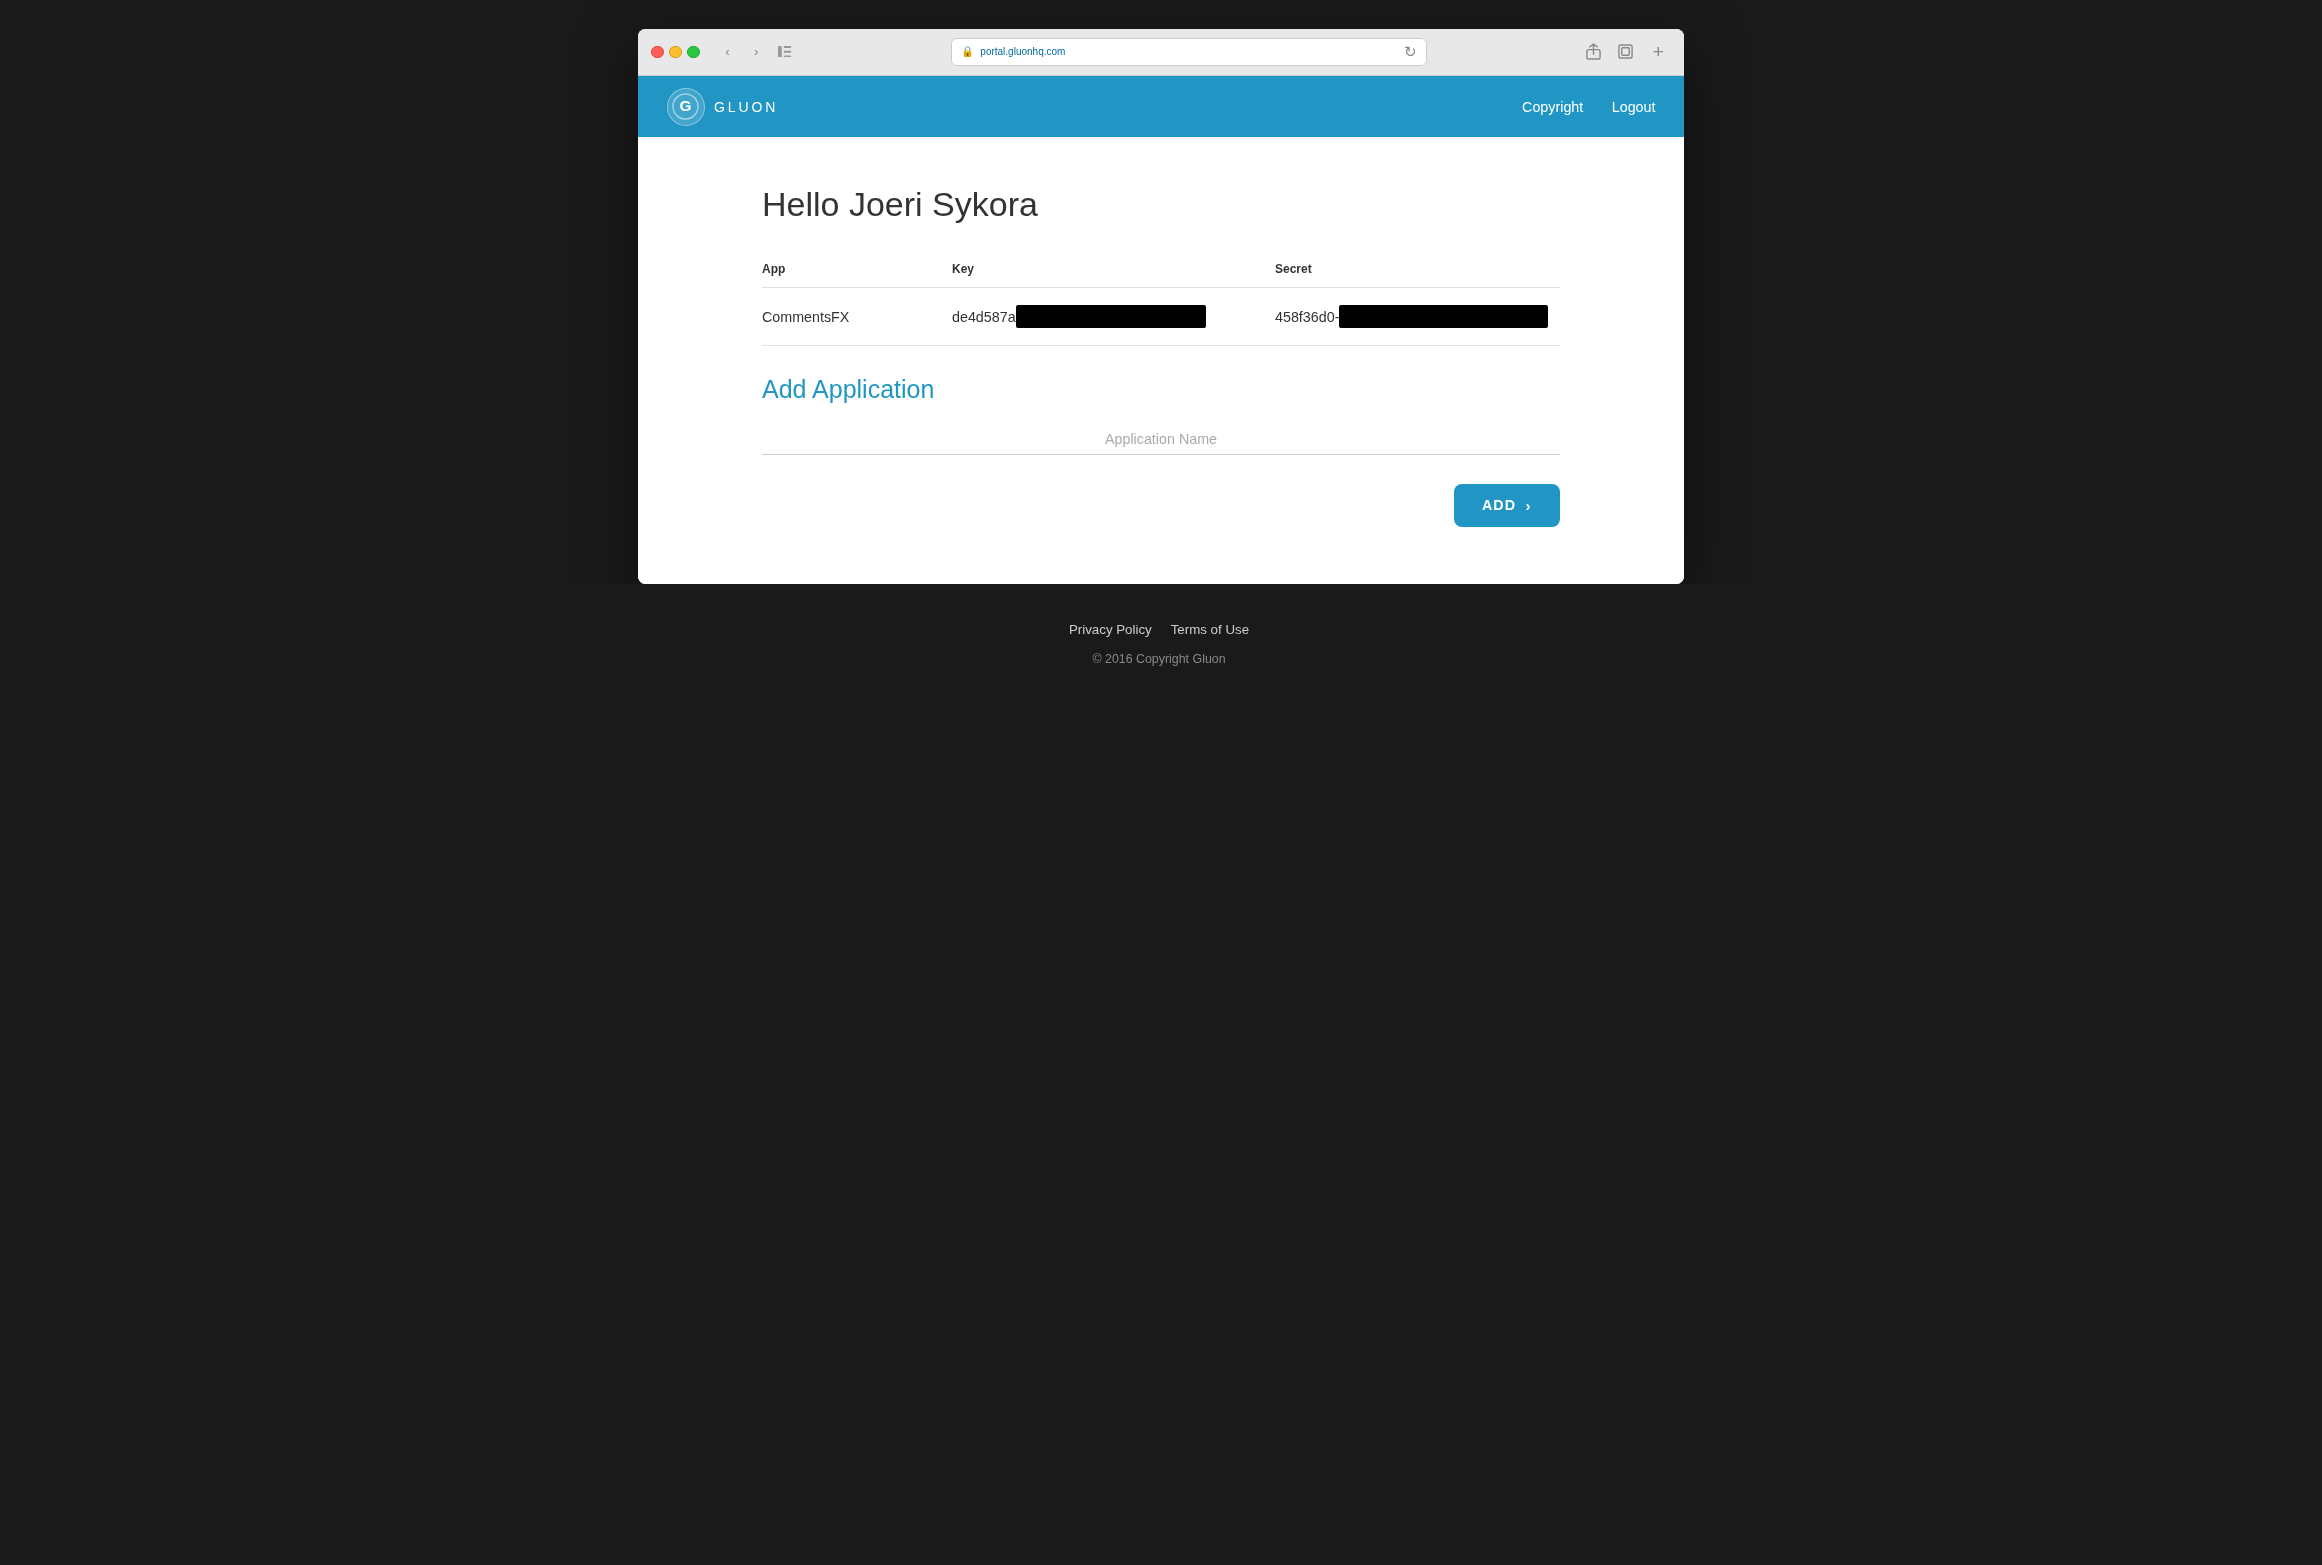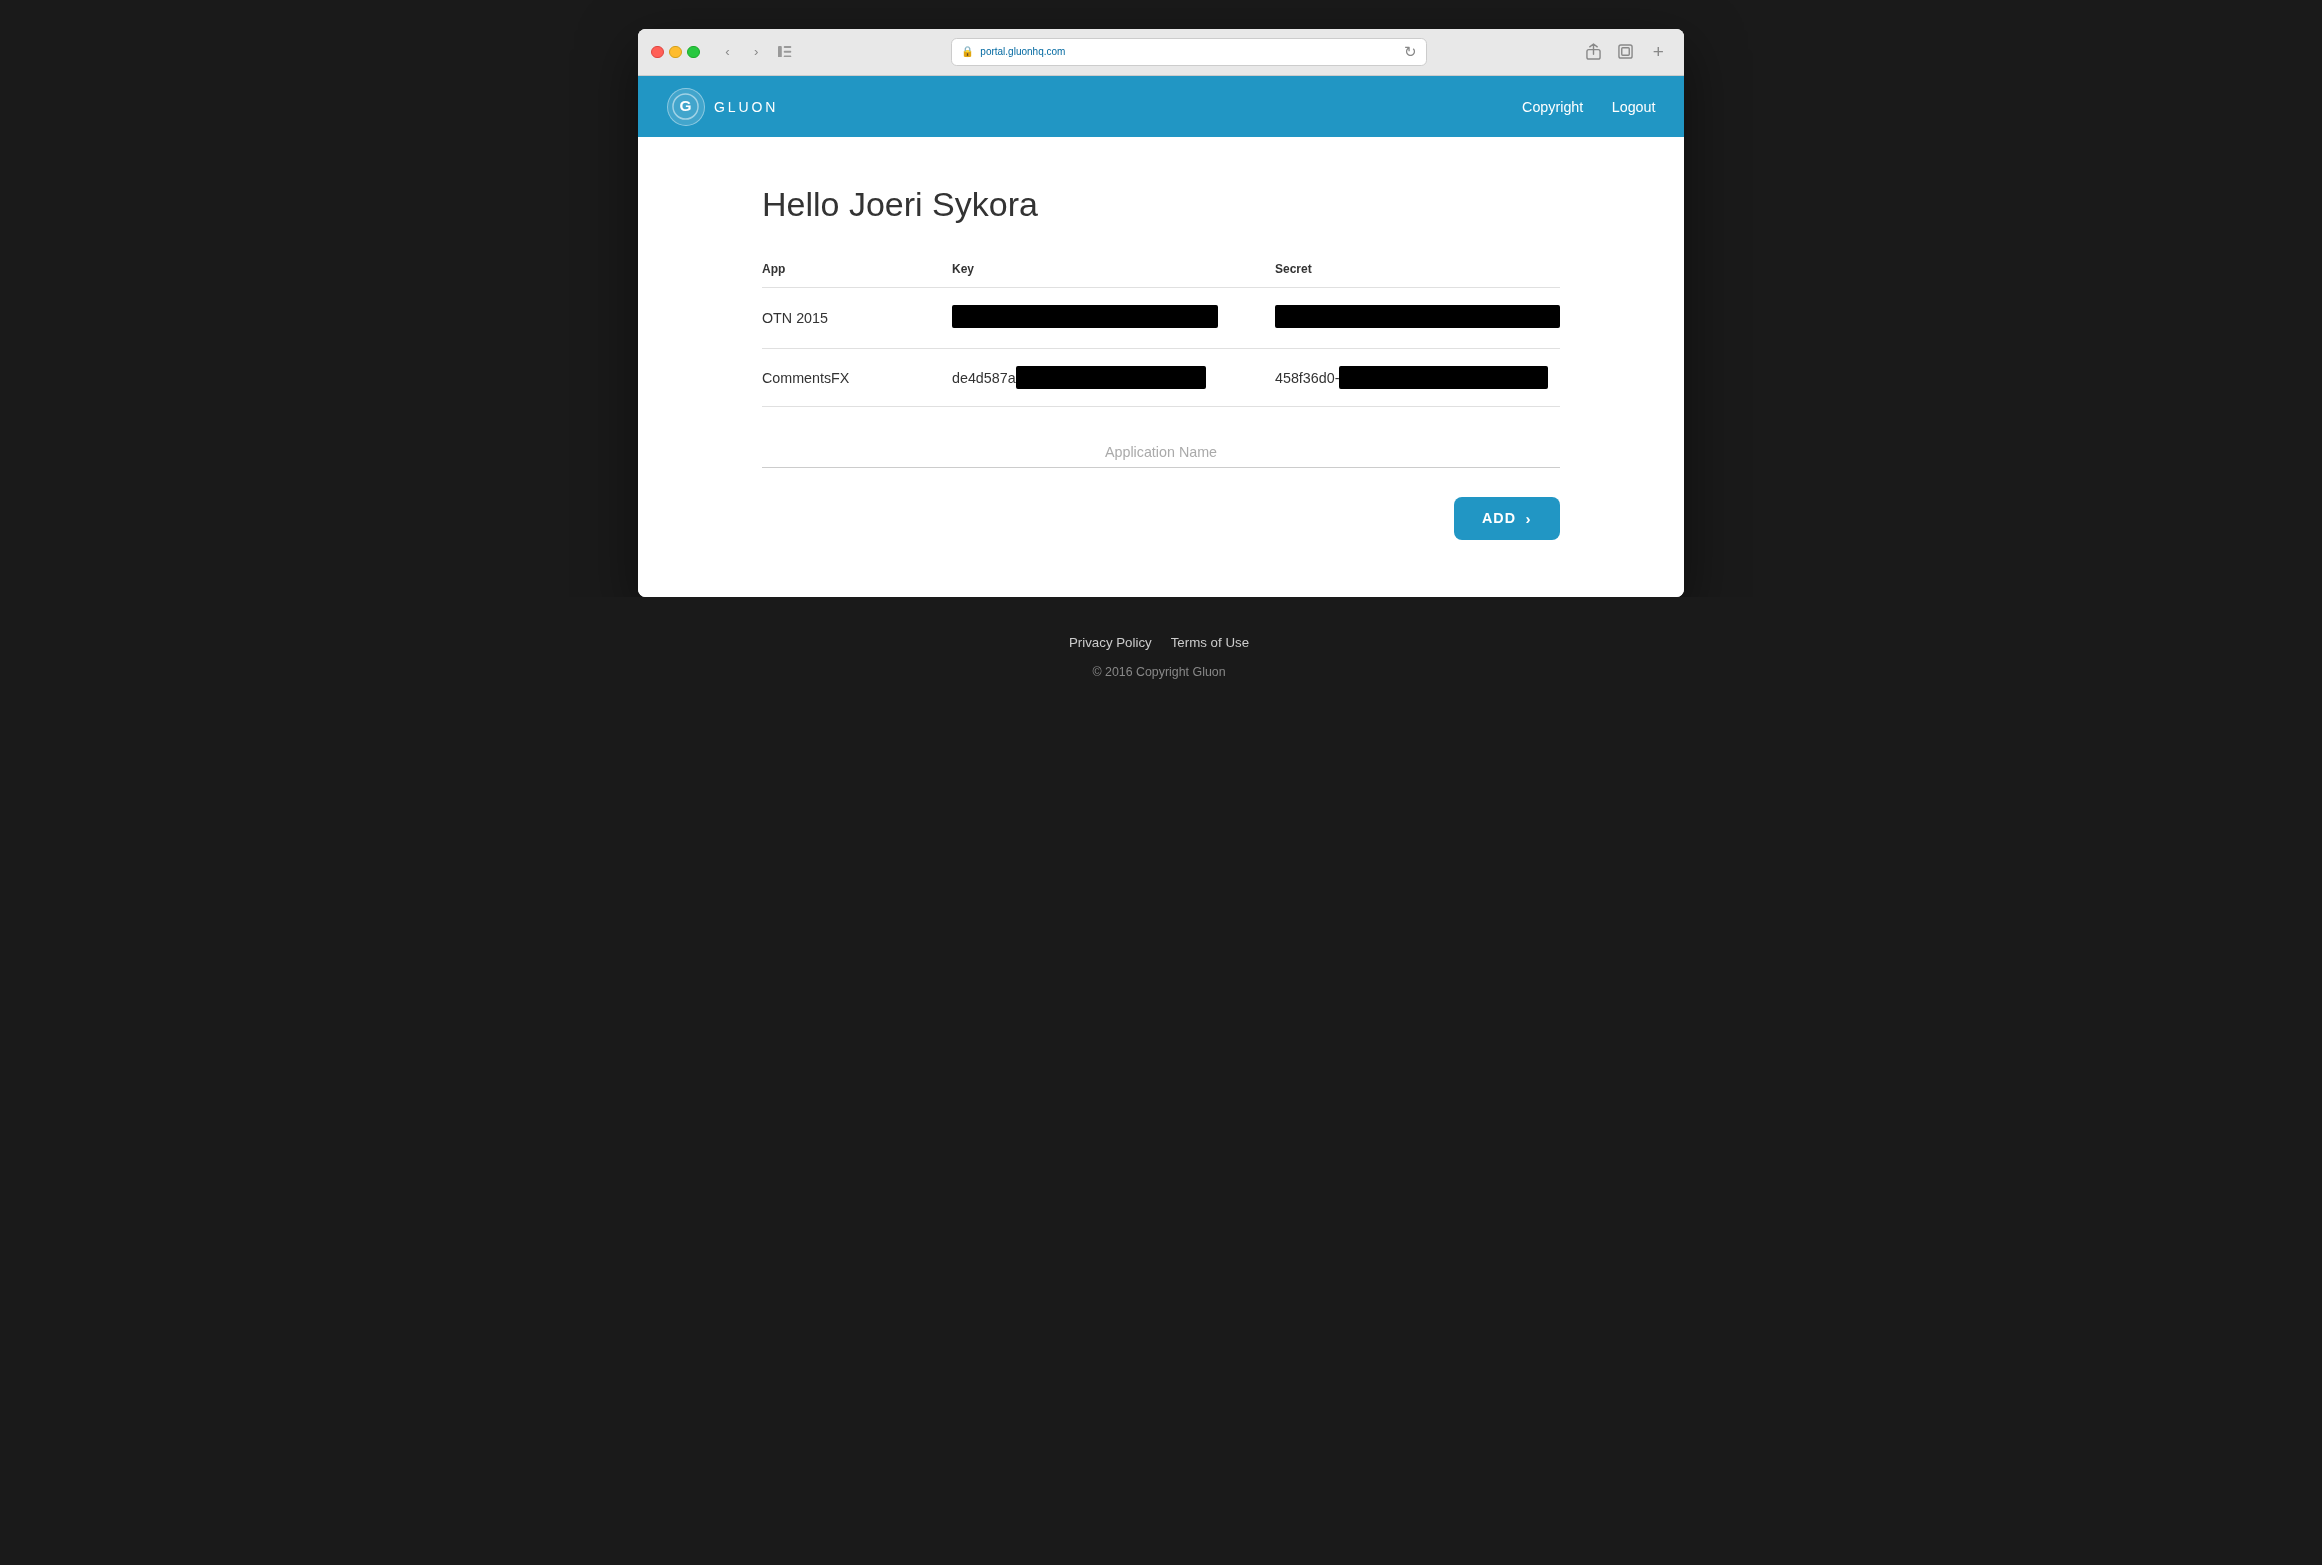--- a/index.html
+++ b/index.html
@@ -400,49 +400,41 @@
     <table class="apps-table">
       <thead>
         <tr>
           <th>App</th>
           <th>Key</th>
           <th>Secret</th>
         </tr>
       </thead>
       <tbody>
 
-        <tr>
-          <td>OTN 2015</td>
-          <td>
-            <span class="redacted-bar redacted-key"></span>
-          </td>
-          <td>
-            <span class="redacted-bar redacted-secret"></span>
-          </td>
-        </tr>
 
         <tr>
           <td>CommentsFX</td>
           <td>
             <div class="partial-value">
               <span style="white-space:nowrap;">de4d587a</span>
               <span class="redacted-bar redacted-key-partial"></span>
             </div>
           </td>
           <td>
             <div class="partial-value">
               <span style="white-space:nowrap;">458f36d0-</span>
               <span class="redacted-bar redacted-secret-partial"></span>
             </div>
           </td>
         </tr>
       </tbody>
     </table>
 
     <div class="add-app-section">
+      <h2 class="add-app-title">Add Application</h2>
       <input class="app-name-input" type="text" placeholder="Application Name" style="">
       <div class="add-btn-row">
         <button class="add-btn">
           <span>ADD</span>
           <span class="add-btn-arrow">›</span>
         </button>
       </div>
     </div>
   </div>
 </div>

